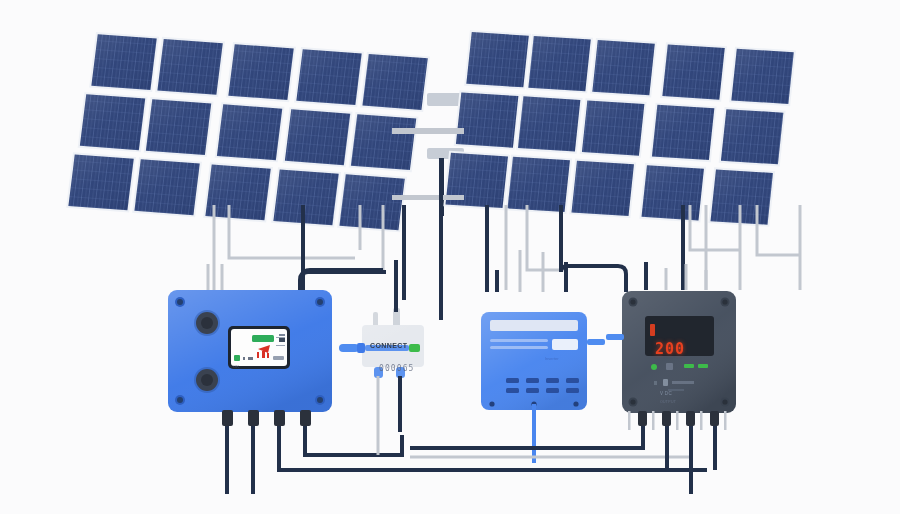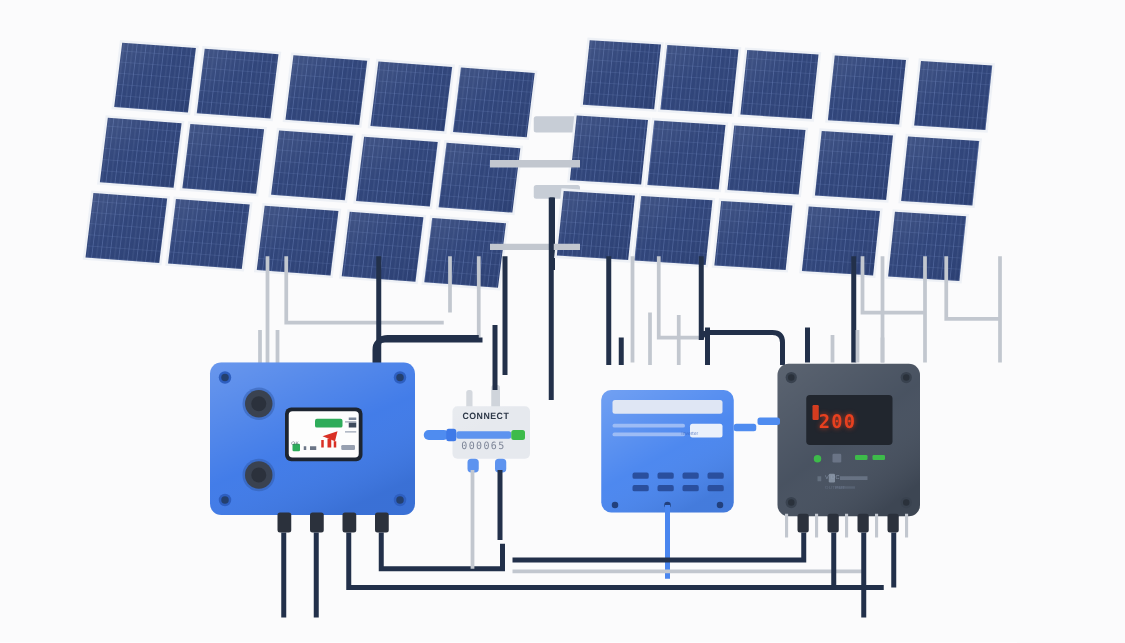--- a/index.html
+++ b/index.html
@@ -16,32 +16,33 @@
     height: 514px;
     background: #fbfbfc;
     overflow: hidden;
   }
   #scene { position: absolute; inset: 0; }
   .lbl {
     position: absolute;
     font-family: "Liberation Sans", sans-serif;
     white-space: nowrap;
     pointer-events: none;
+    margin-top: 12px;
   }
   
   .jb-title {
     left: 370px; top: 330px;
     font-size: 7px;
     letter-spacing: 0.4px;
     color: #2f3a4a;
     font-weight: 700;
     transform: scaleY(1.05);
   }
   .jb-digits {
-    left: 369px; top: 352px;
+    left: 379px; top: 352px;
     font-size: 8px;
     letter-spacing: 1.1px;
     color: #59637a;
     font-family: "DejaVu Sans Mono", monospace;
     opacity: .75;
     text-align: center;
   }
   
   .meter-digits {
     left: 655px; top: 328px;

